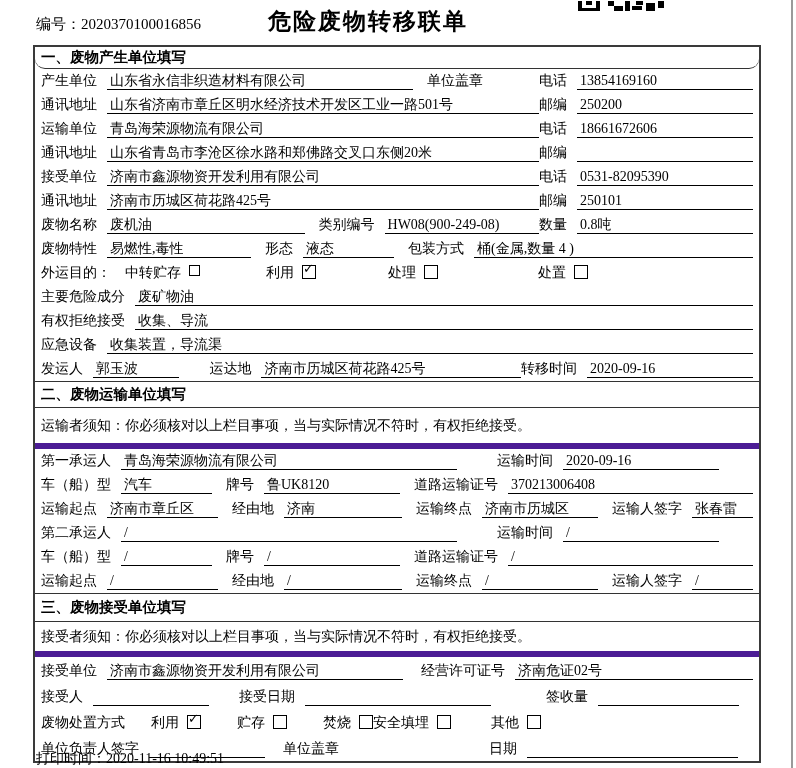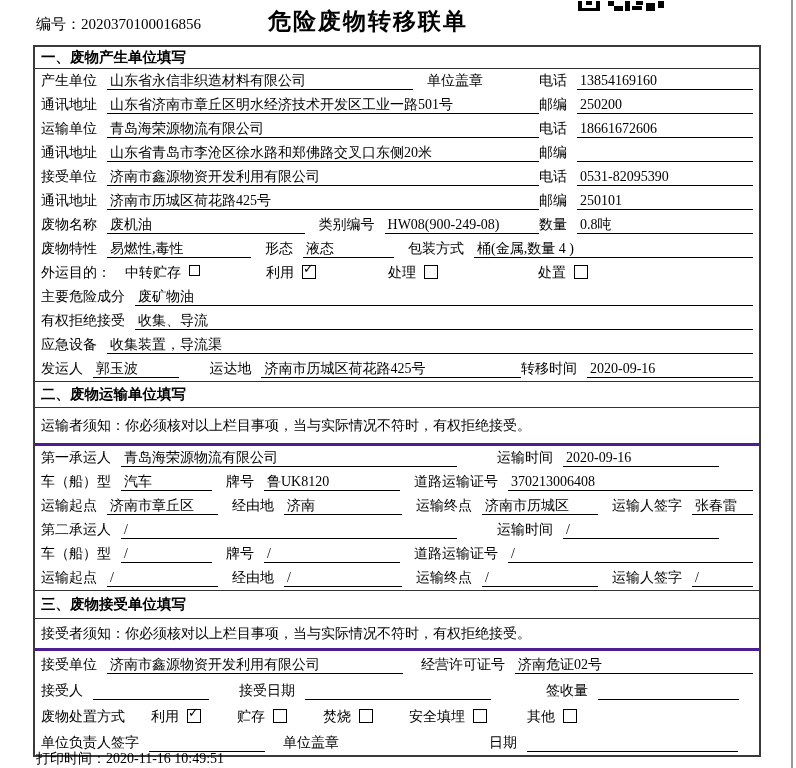--- a/index.html
+++ b/index.html
@@ -12,40 +12,40 @@
   .hdr{position:relative;height:45px;}
   .doc-no{position:absolute;left:36px;top:15px;font-size:15px;white-space:nowrap;}
   .title{position:absolute;left:0;right:60px;top:6px;text-align:center;font-size:23px;font-weight:bold;
          font-family:Liberation Mono, monospace;letter-spacing:2px;}
   .qr{position:absolute;left:578px;top:0;width:88px;height:11px;overflow:hidden;}
   
   .formbox{position:absolute;left:33px;top:45px;width:724px;border:2px solid #3a3a3a;background:#fff;}
   .shead{display:flex;align-items:center;font-weight:bold;border-bottom:1px solid #333;padding:0 6px;
          font-family:"Liberation Sans","DejaVu Sans",sans-serif;font-size:14.5px;}
   .sec2,.sec3{border-top:1px solid #333;}
-  .s1 .shead{height:21px;} .s2 .shead{height:25px;} .s3 .shead{height:27px;}
-  .notice{display:flex;align-items:center;border-bottom:3px solid #4c1d95;padding:0 6px;white-space:nowrap;}
+  .s1 .shead{height:21px;border-radius:10px;} .s2 .shead{height:25px;} .s3 .shead{height:27px;}
+  .notice{display:flex;align-items:center;border-bottom:6px solid #4c1d95;padding:0 6px;white-space:nowrap;}
   .s2 .notice{height:35px;} .s3 .notice{height:29px;}
   .row{display:flex;align-items:flex-end;padding:0 6px 3px 6px;white-space:nowrap;box-sizing:border-box;}
   .s1 .row{height:24px;} .s2 .row{height:24px;} .s3 .row{height:26px;}
   .lb{margin-right:10px;}
   .uv{display:inline-block;border-bottom:1px solid #000;padding:0 3px 0 3px;height:17px;line-height:17px;
       box-sizing:content-box;overflow:visible;}
   .ctr{text-align:left;}
   .fx{flex:1;}
   .rg{margin-left:auto;display:flex;align-items:center;}
   .w85{width:85px}.w105{width:105px}.w110{width:110px}.w112{width:112px}.w130{width:130px}
   .w135{width:135px}.w138{width:138px}.w150{width:150px}.w155{width:155px}.w160{width:160px}
   .w170{width:170px}.w180{width:180px}.w200{width:200px}.w205{width:205px}.w268{width:268px}
   .w290{width:290px}.w300{width:300px}.w330{width:330px}.w440{width:440px}
   .ml14{margin-left:14px}.ml18{margin-left:18px}.ml30{margin-left:30px}.ml40{margin-left:40px}
   .ml150{margin-left:150px}.mlauto{margin-left:auto}.mr14{margin-right:14px}
   .opt{display:inline-flex;}
   .o1{margin-left:14px}.o2{margin-left:66px}.o3{margin-left:72px}.o4{margin-left:100px}
-  .d1{margin-left:26px}.d2{margin-left:36px}.d3{margin-left:36px}.d4{margin-left:36px}.d5{margin-left:40px}
+  .d1{margin-left:26px}.d2{margin-left:36px}.d3{margin-left:36px}.d4{}.d5{margin-left:40px}
   .cb{display:inline-block;width:12px;height:12px;border:1.5px solid #000;margin-left:8px;position:relative;
       top:1px;font-family:"DejaVu Sans",sans-serif;}
   .cb.small{width:9px;height:9px;border-width:1px;}
   .cb.checked::after{content:"\2713";position:absolute;left:0px;top:-4px;font-size:13px;font-weight:bold;line-height:1;}
   .foot{position:absolute;left:36px;top:750px;font-size:14px;white-space:nowrap;}
 </style>
 </head>
 <body>
 
 <div class="page-edge"></div>

